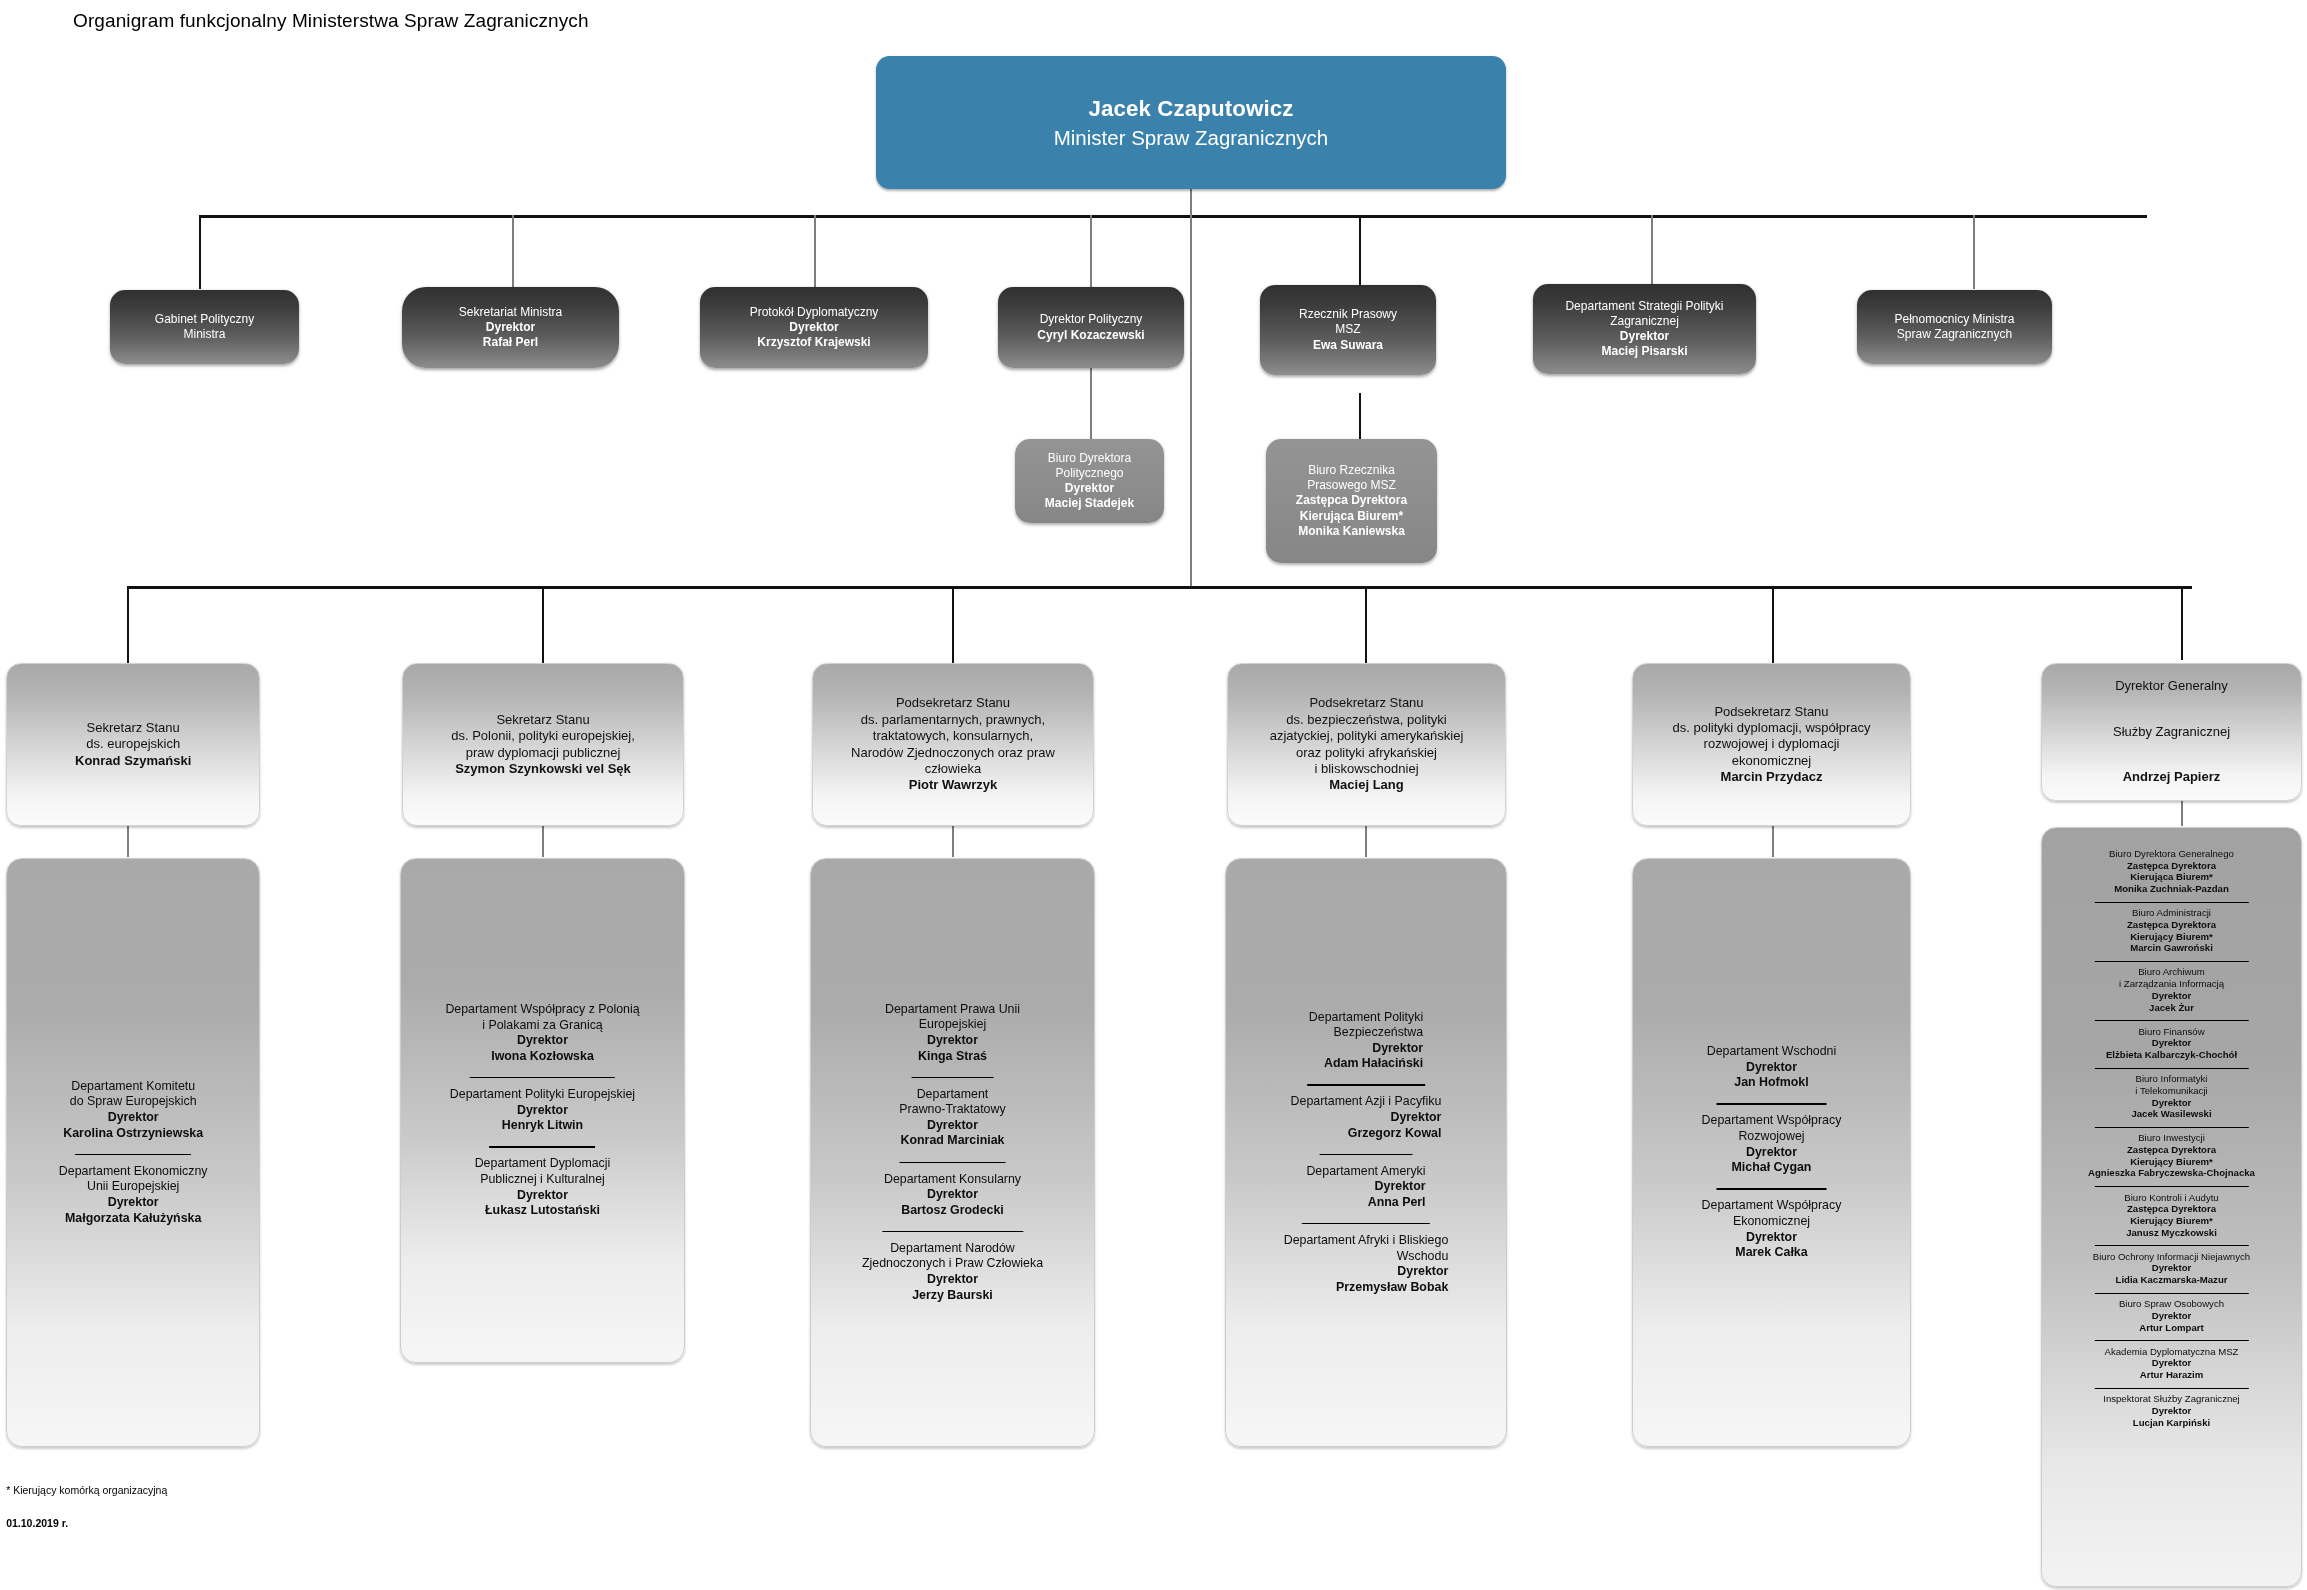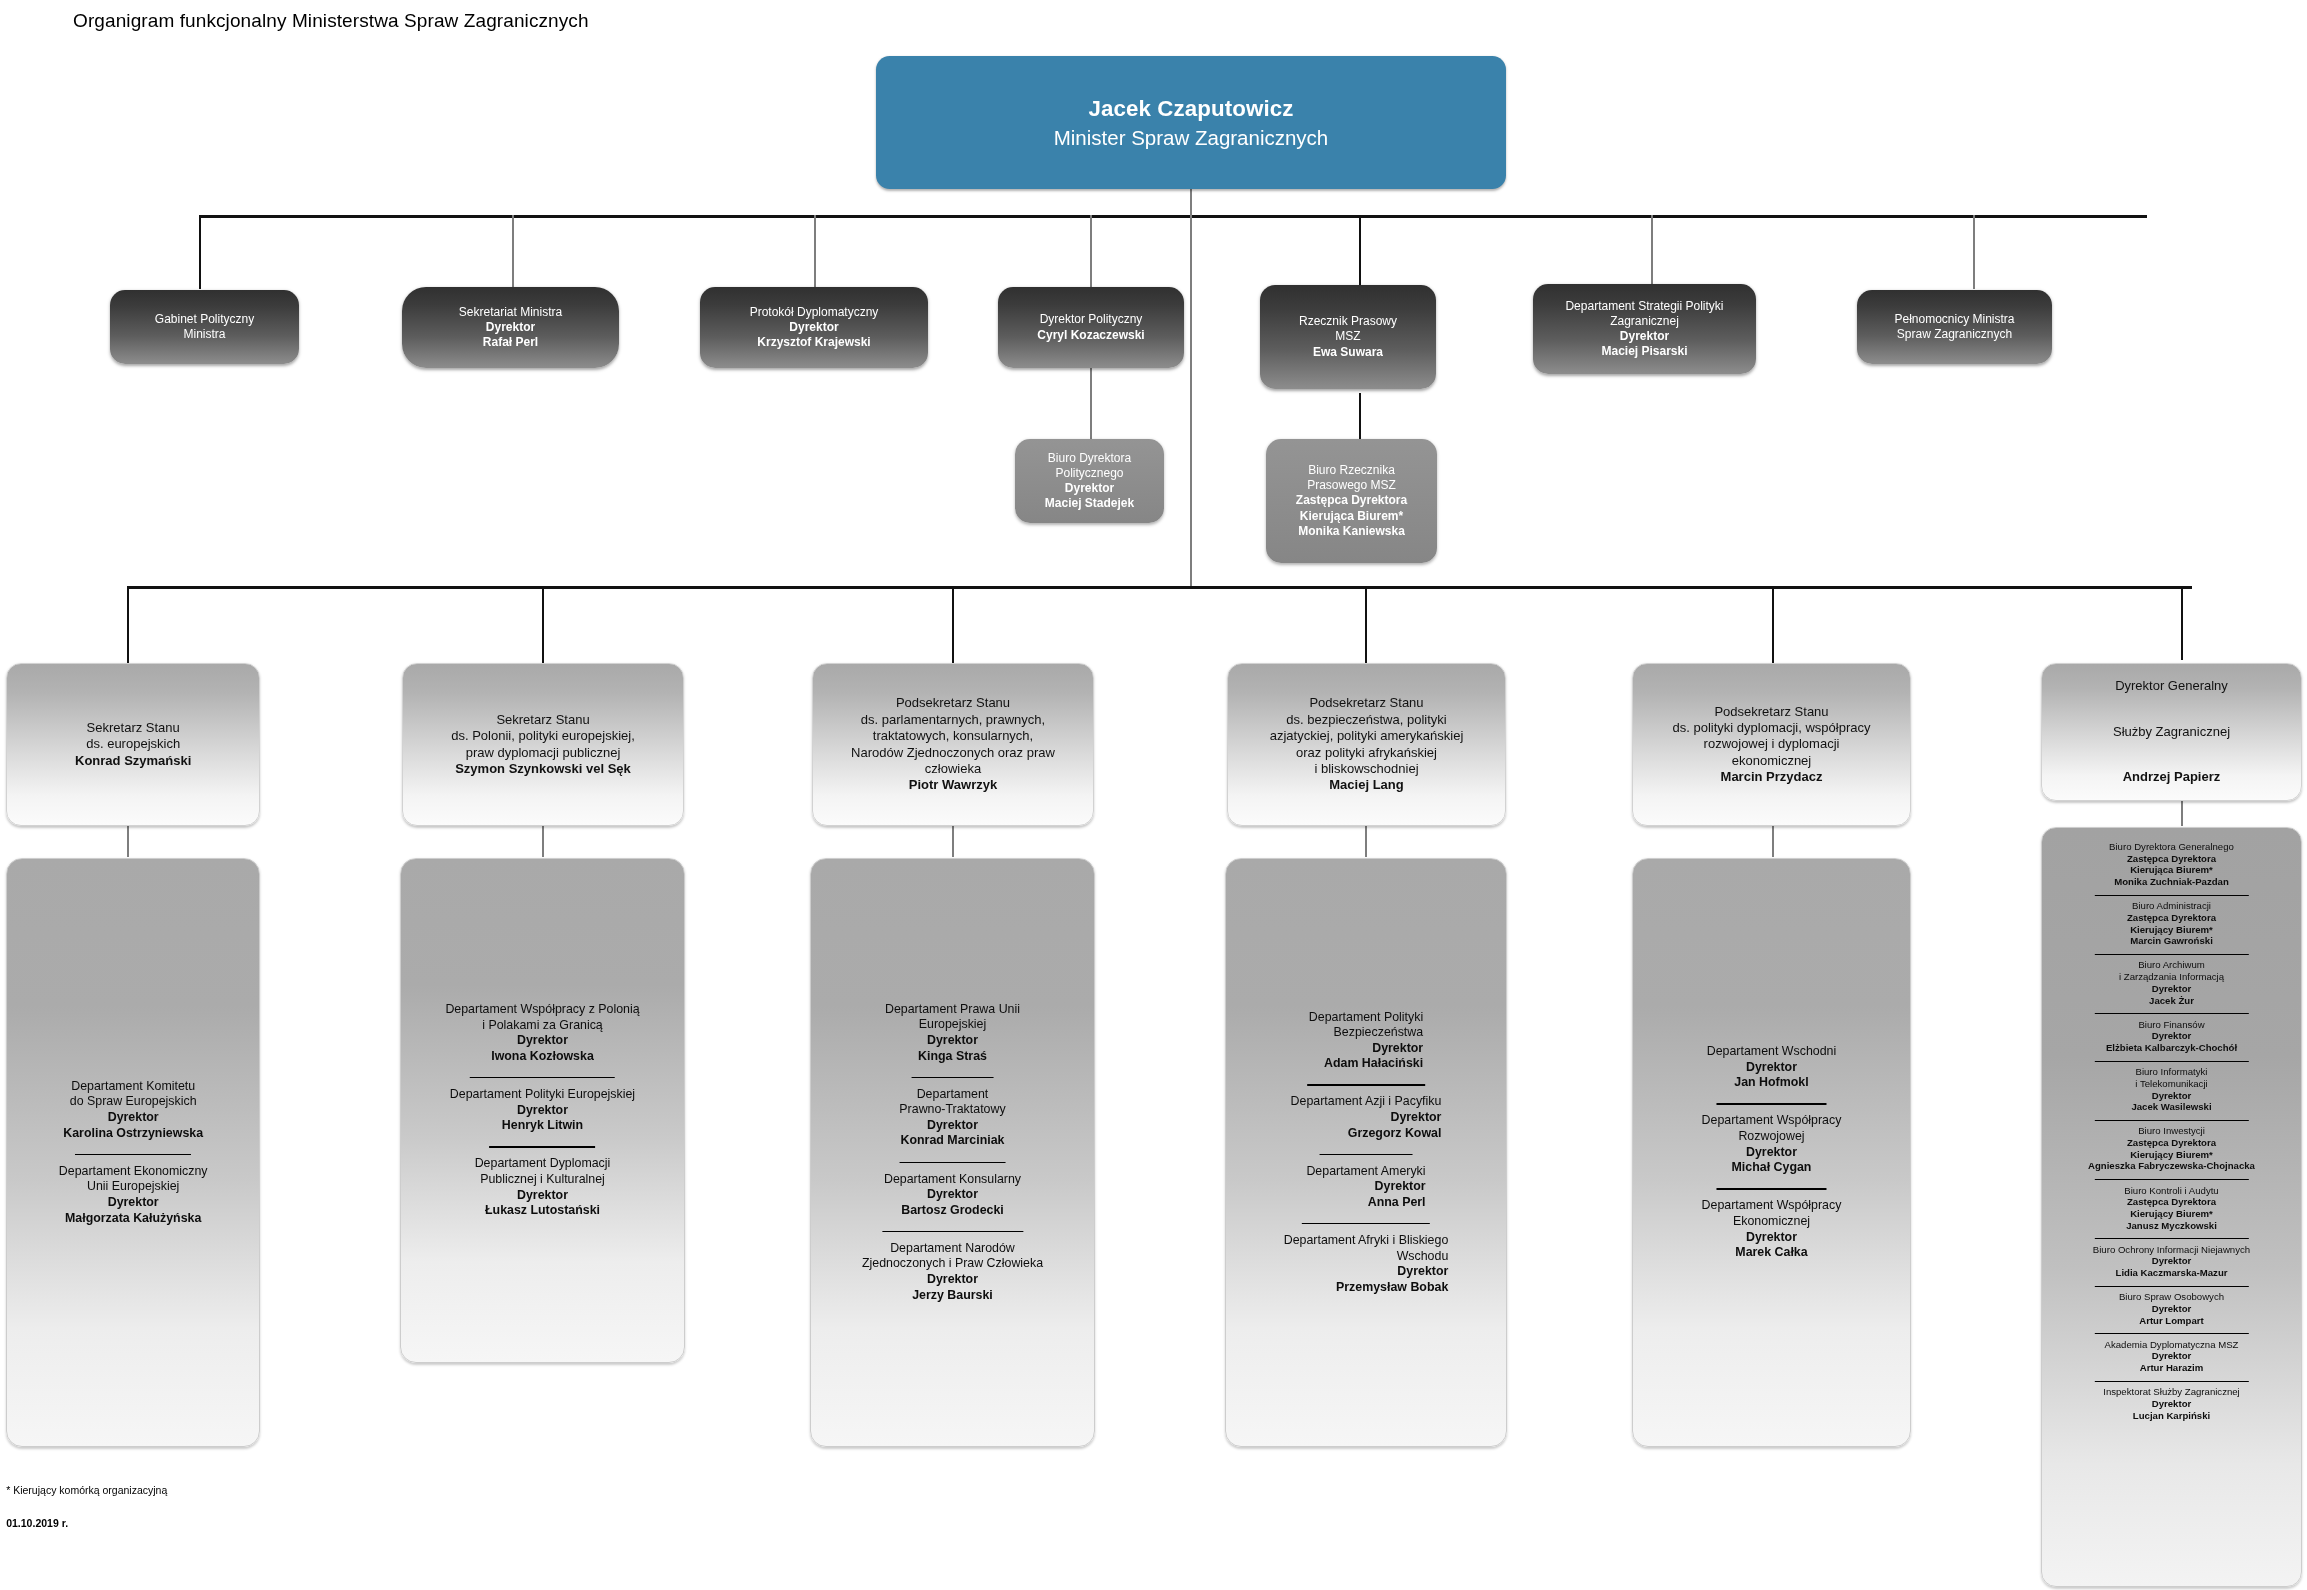--- a/index.html
+++ b/index.html
@@ -45,21 +45,21 @@
         box-shadow:0 1.2px 2.5px rgba(0,0,0,.20);
         justify-content:center;padding:8.7px 7.4px;}
   .dept .grp+.grp{margin-top:12.4px;padding-top:10px;position:relative;}
   .dept .grp+.grp:before{content:"";position:absolute;top:0;left:50%;
         transform:translateX(-50%);width:78%;height:1.2px;background:#000;}
 
   
   .dg{color:#0d0d0d;font-size:9.6px;line-height:1.22;
       background:linear-gradient(180deg,#a2a2a2 0%,#a6a6a6 30%,#c0c0c0 58%,#e8e8e8 84%,#f3f3f3 100%);
       border:0.6px solid #cdcdcd;border-radius:15px;
-      box-shadow:0 1.2px 2.5px rgba(0,0,0,.20);padding:13px 5px;justify-content:flex-start;}
+      box-shadow:0 1.2px 2.5px rgba(0,0,0,.20);padding:20px 5px;justify-content:flex-start;}
   .dg .grp{width:100%;}
   .dg .grp+.grp{margin-top:6.8px;padding-top:5.6px;position:relative;}
   .dg .grp+.grp:before{content:"";position:absolute;top:0;left:50%;
       transform:translateX(-50%);width:62%;height:1px;background:#000;}
 
   
   .ln{position:absolute;background:#7e7e7e;}
   .ln.dk{background:#111111;}
 
   #footnote{position:absolute;left:6.2px;top:1484px;font-size:10.5px;}
@@ -120,21 +120,21 @@
   <span class="l">Protokół Dyplomatyczny</span>
   <span class="b">Dyrektor</span>
   <span class="b">Krzysztof Krajewski</span>
 </div>
 
 <div class="node dark" style="left:998px;top:287px;width:186px;height:81px;">
   <span class="l">Dyrektor Polityczny</span>
   <span class="b">Cyryl Kozaczewski</span>
 </div>
 
-<div class="node dark" style="left:1260px;top:285px;width:176px;height:104px;align-items:center;">
+<div class="node dark" style="left:1260px;top:285px;width:176px;height:90px;align-items:center;">
   <span class="l">Rzecznik Prasowy</span>
   <span class="l">MSZ</span>
   <span class="b">Ewa Suwara</span>
 </div>
 
 <div class="node dark" style="left:1533px;top:284px;width:223px;height:90px;">
   <span class="l">Departament Strategii Polityki</span>
   <span class="l">Zagranicznej</span>
   <span class="b">Dyrektor</span>
   <span class="b">Maciej Pisarski</span>

